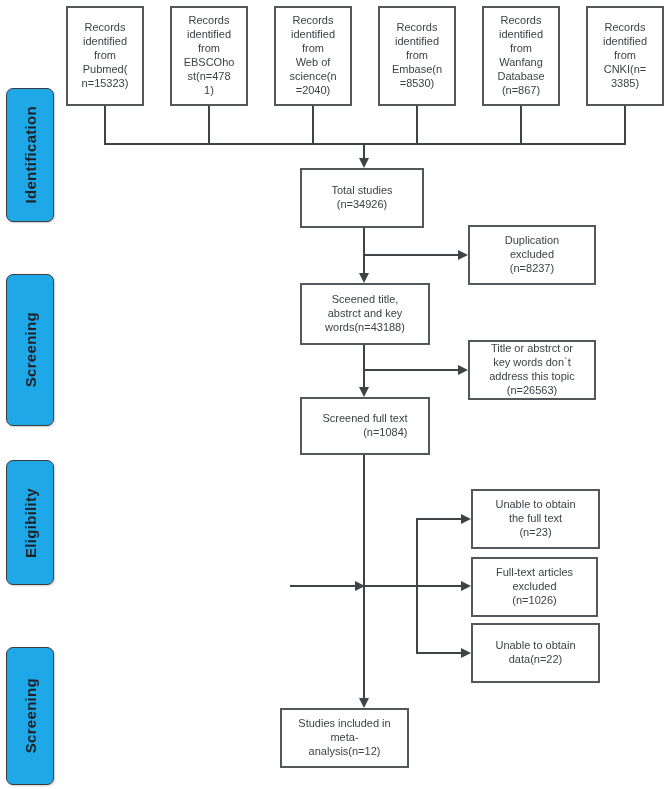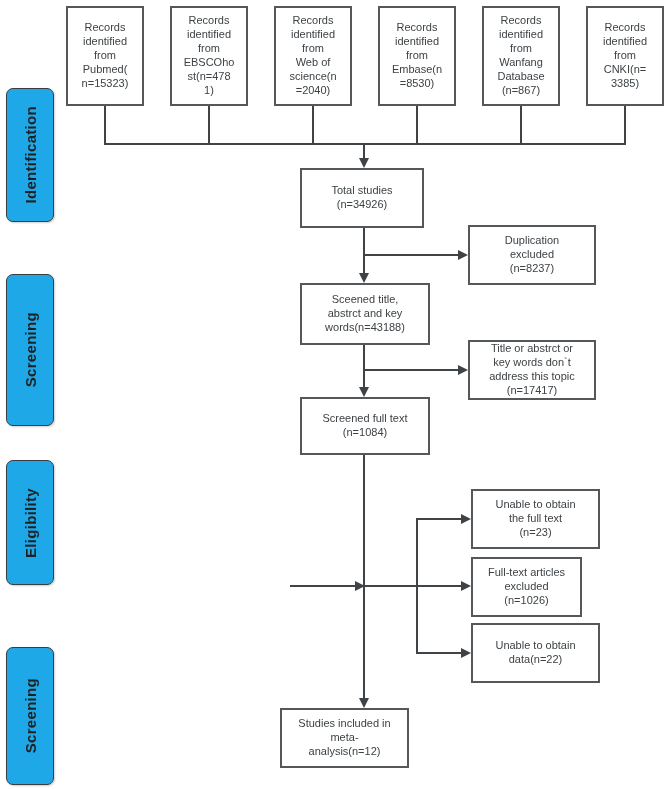--- a/index.html
+++ b/index.html
@@ -114,43 +114,43 @@
 abstrct and key
 words(n=43188)</div>
 
   <div class="vline" style="left:363px;top:345px;height:43px;"></div>
   <div class="arr-down" style="left:359px;top:387px;"></div>
   <div class="hline" style="left:363px;top:369px;width:95px;"></div>
   <div class="arr-right" style="left:458px;top:365px;"></div>
   <div class="box" style="left:468px;top:340px;width:128px;height:60px;">Title or abstrct or
 key words don`t
 address this topic
-(n=17417)</div>
+(n=26563)</div>
 
-  <div class="box" style="left:300px;top:397px;width:130px;height:58px;">Screened full text
+  <div class="box" style="left:300px;top:397px;width:130px;height:58px;text-align:right;">Screened full text
 (n=1084)</div>
 
   <div class="vline" style="left:363px;top:455px;height:244px;"></div>
   <div class="arr-down" style="left:359px;top:698px;"></div>
 
   <div class="hline" style="left:290px;top:585px;width:65px;"></div>
   <div class="arr-right" style="left:355px;top:581px;"></div>
 
   <div class="hline" style="left:365px;top:585px;width:96px;"></div>
   <div class="arr-right" style="left:461px;top:581px;"></div>
   <div class="vline" style="left:416px;top:518px;height:136px;"></div>
   <div class="hline" style="left:416px;top:518px;width:45px;"></div>
   <div class="arr-right" style="left:461px;top:514px;"></div>
   <div class="hline" style="left:416px;top:652px;width:45px;"></div>
   <div class="arr-right" style="left:461px;top:648px;"></div>
 
   <div class="box" style="left:471px;top:489px;width:129px;height:60px;">Unable to obtain
 the full text
 (n=23)</div>
-  <div class="box" style="left:471px;top:557px;width:111px;height:60px;">Full-text articles
+  <div class="box" style="left:471px;top:557px;width:127px;height:60px;">Full-text articles
 excluded
 (n=1026)</div>
   <div class="box" style="left:471px;top:623px;width:129px;height:60px;">Unable to obtain
 data(n=22)</div>
 
   <div class="box" style="left:280px;top:708px;width:129px;height:60px;">Studies included in
 meta-
 analysis(n=12)</div>
 
 </div>

